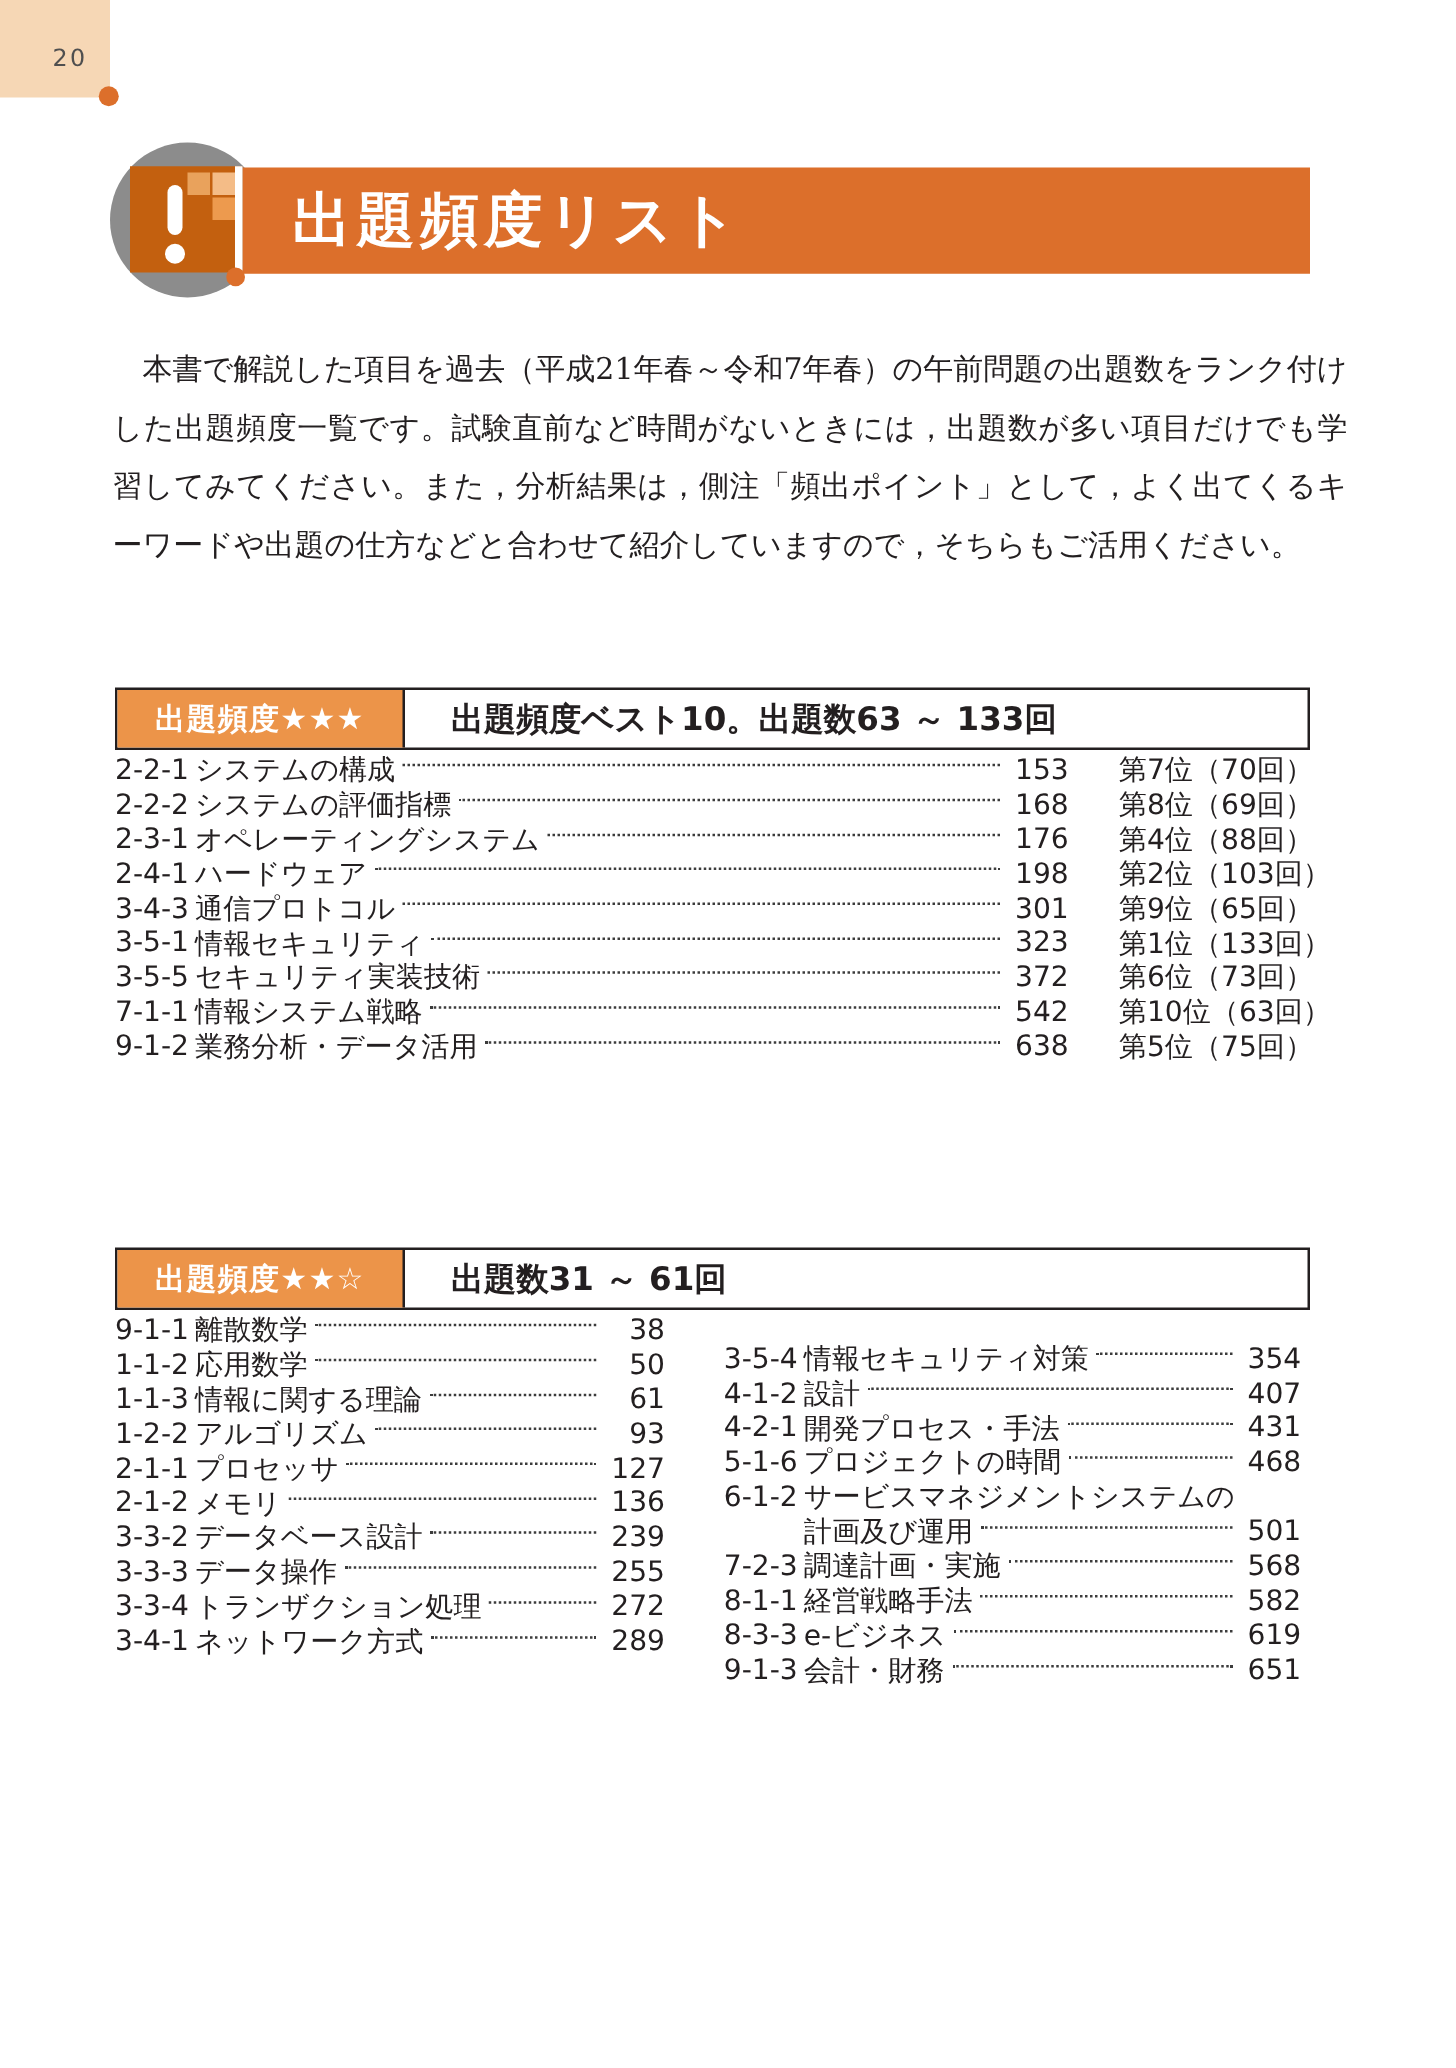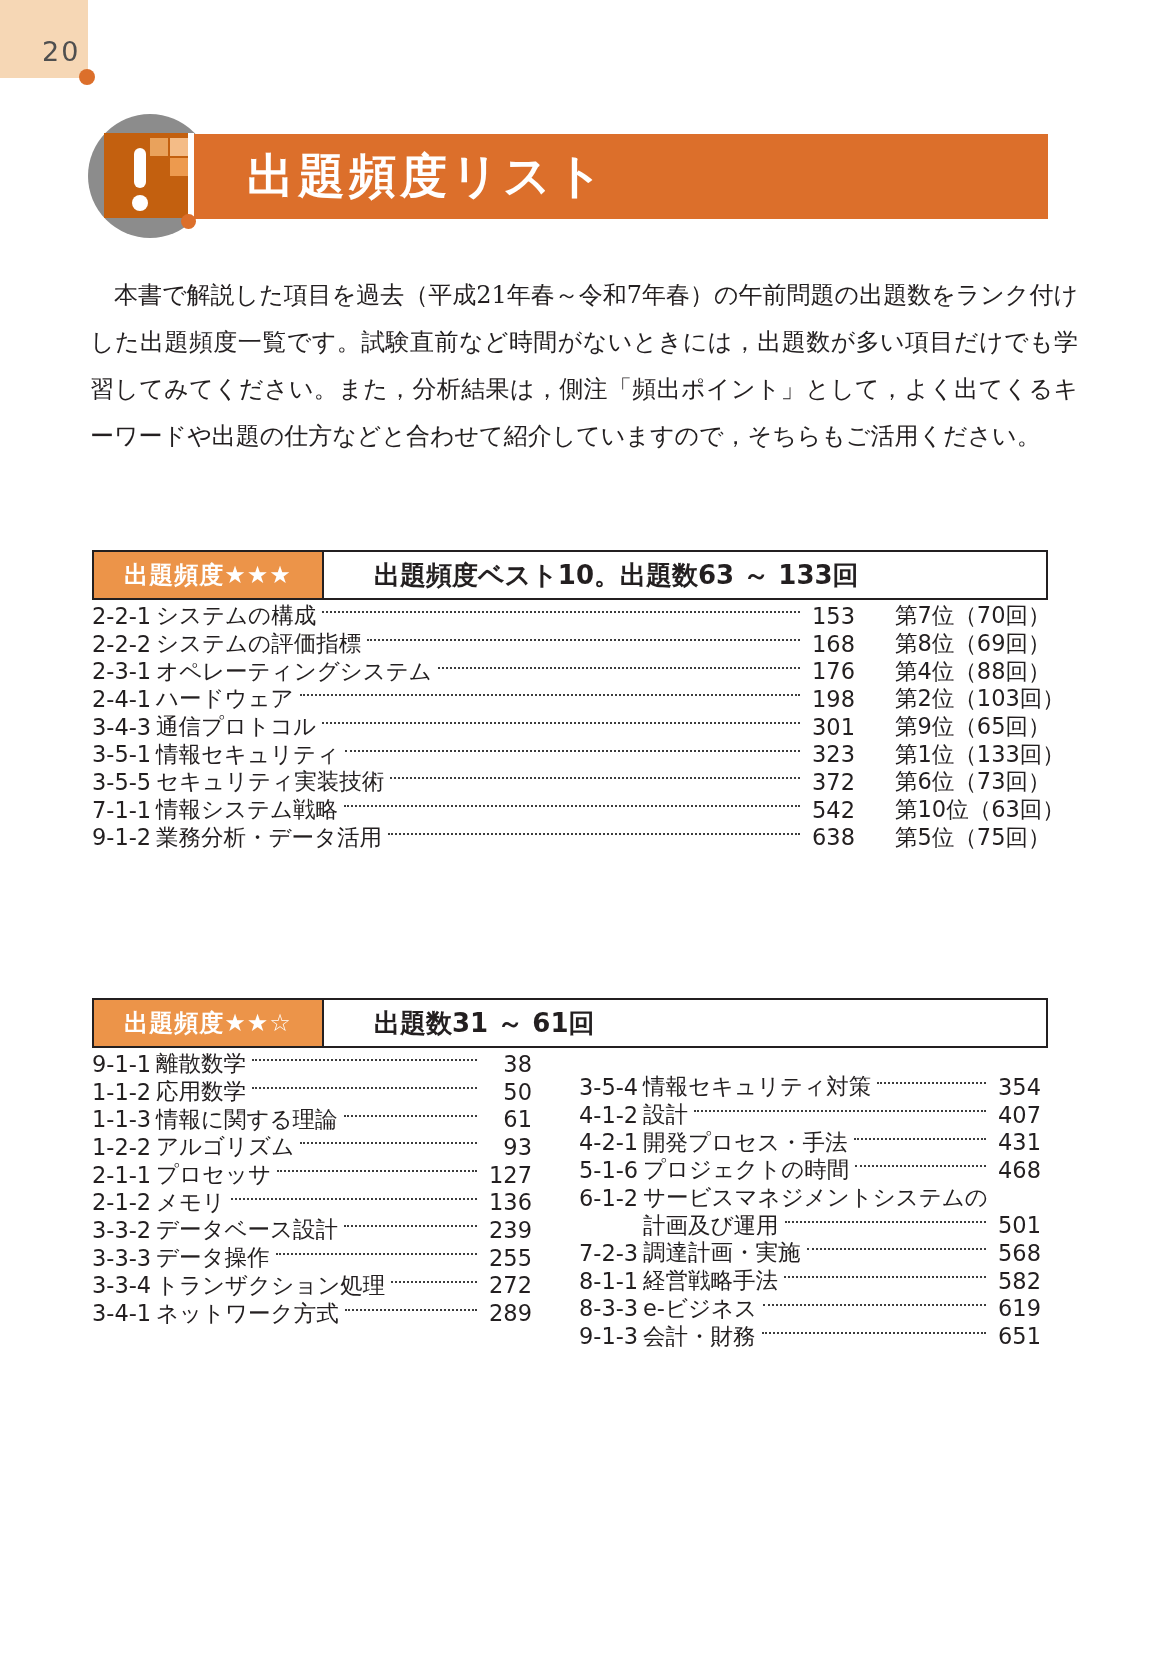--- a/index.html
+++ b/index.html
@@ -1,48 +1,48 @@
 <!DOCTYPE html>
 <html style="--accent: #DC6F2B; --deep-orange: #C3600F; --label-orange: #EC9449; --peach: #F6D7B5; --circle-gray: #8C8C8C; --text: #231F20;"><head>
 <meta charset="utf-8">
 <style>
   html,body{margin:0;padding:0;background:#ffffff;}
   .page{position:relative;width:1165px;height:1654px;background:#fff;overflow:hidden;
         font-family:"DejaVu Sans","Liberation Sans",sans-serif;color:var(--text,#231F20);}
 
   
   .corner-block{position:absolute;left:0;top:0;width:88px;height:78px;background:var(--peach,#F6D7B5);}
-  .page-num{position:absolute;left:42px;top:36px;font-size:27px;color:#4F4F4F;letter-spacing:2px;}
+  .page-num{position:absolute;left:42px;top:36px;font-size:19px;color:#4F4F4F;letter-spacing:2px;}
   .dot{position:absolute;border-radius:50%;background:var(--accent,#DC6F2B);}
   .dot1{left:79px;top:69px;width:16px;height:16px;}
   .dot2{left:181px;top:214px;width:15px;height:15px;z-index:6;}
 
   
   .icon-circle{position:absolute;left:88px;top:114px;width:124px;height:124px;border-radius:50%;
                background:var(--circle-gray,#8C8C8C);}
   .icon-square{position:absolute;left:104px;top:133px;width:84px;height:85px;
                background:var(--deep-orange,#C3600F);border-right:6px solid #fff;z-index:2;}
   .excl-bar{position:absolute;left:30px;top:15px;width:12px;height:40px;background:#fff;border-radius:6px;}
   .excl-dot{position:absolute;left:28px;top:62px;width:16px;height:16px;background:#fff;border-radius:50%;}
   .gsq{position:absolute;width:18px;height:18px;}
   .gsq1{left:46px;top:5px;background:#E9A25C;}
   .gsq2{left:66px;top:5px;background:#F4BC87;}
   .gsq3{left:66px;top:25px;background:#ED9A4E;}
   .title-banner{position:absolute;left:194px;top:134px;width:854px;height:85px;background:var(--accent,#DC6F2B);
                 z-index:1;display:flex;align-items:center;}
-  .title-banner .title-text{color:#fff;font-weight:bold;font-size:47px;letter-spacing:4px;padding-left:53px;}
+  .title-banner .title-text{color:#fff;font-weight:bold;font-size:47px;letter-spacing:4px;padding-left:40px;}
 
   
   .intro{position:absolute;left:90px;top:272px;width:988px;margin:0;
          font-family:"DejaVu Serif","Liberation Serif",serif;
          font-size:24px;line-height:47px;text-align:justify;text-indent:1em;}
 
   
   .sec-header{position:absolute;left:92px;width:956px;height:50px;border:2px solid #231F20;
-              display:flex;box-sizing:border-box;background:#fff;gap:13px;}
+              display:flex;box-sizing:border-box;background:#fff;}
   .sec-header-1{top:550px;}
   .sec-header-2{top:998px;}
   .sec-label{width:228px;flex:none;background:var(--label-orange,#EC9449);color:#fff;font-weight:bold;
              font-size:24px;display:flex;align-items:center;justify-content:center;
              border-right:2px solid #231F20;letter-spacing:1px;}
   .sec-desc{flex:1;display:flex;align-items:center;padding-left:37px;font-weight:bold;font-size:26px;}
 
   
   .toc{position:absolute;font-size:22.5px;}
   .toc-1{left:92px;top:602px;width:956px;}

